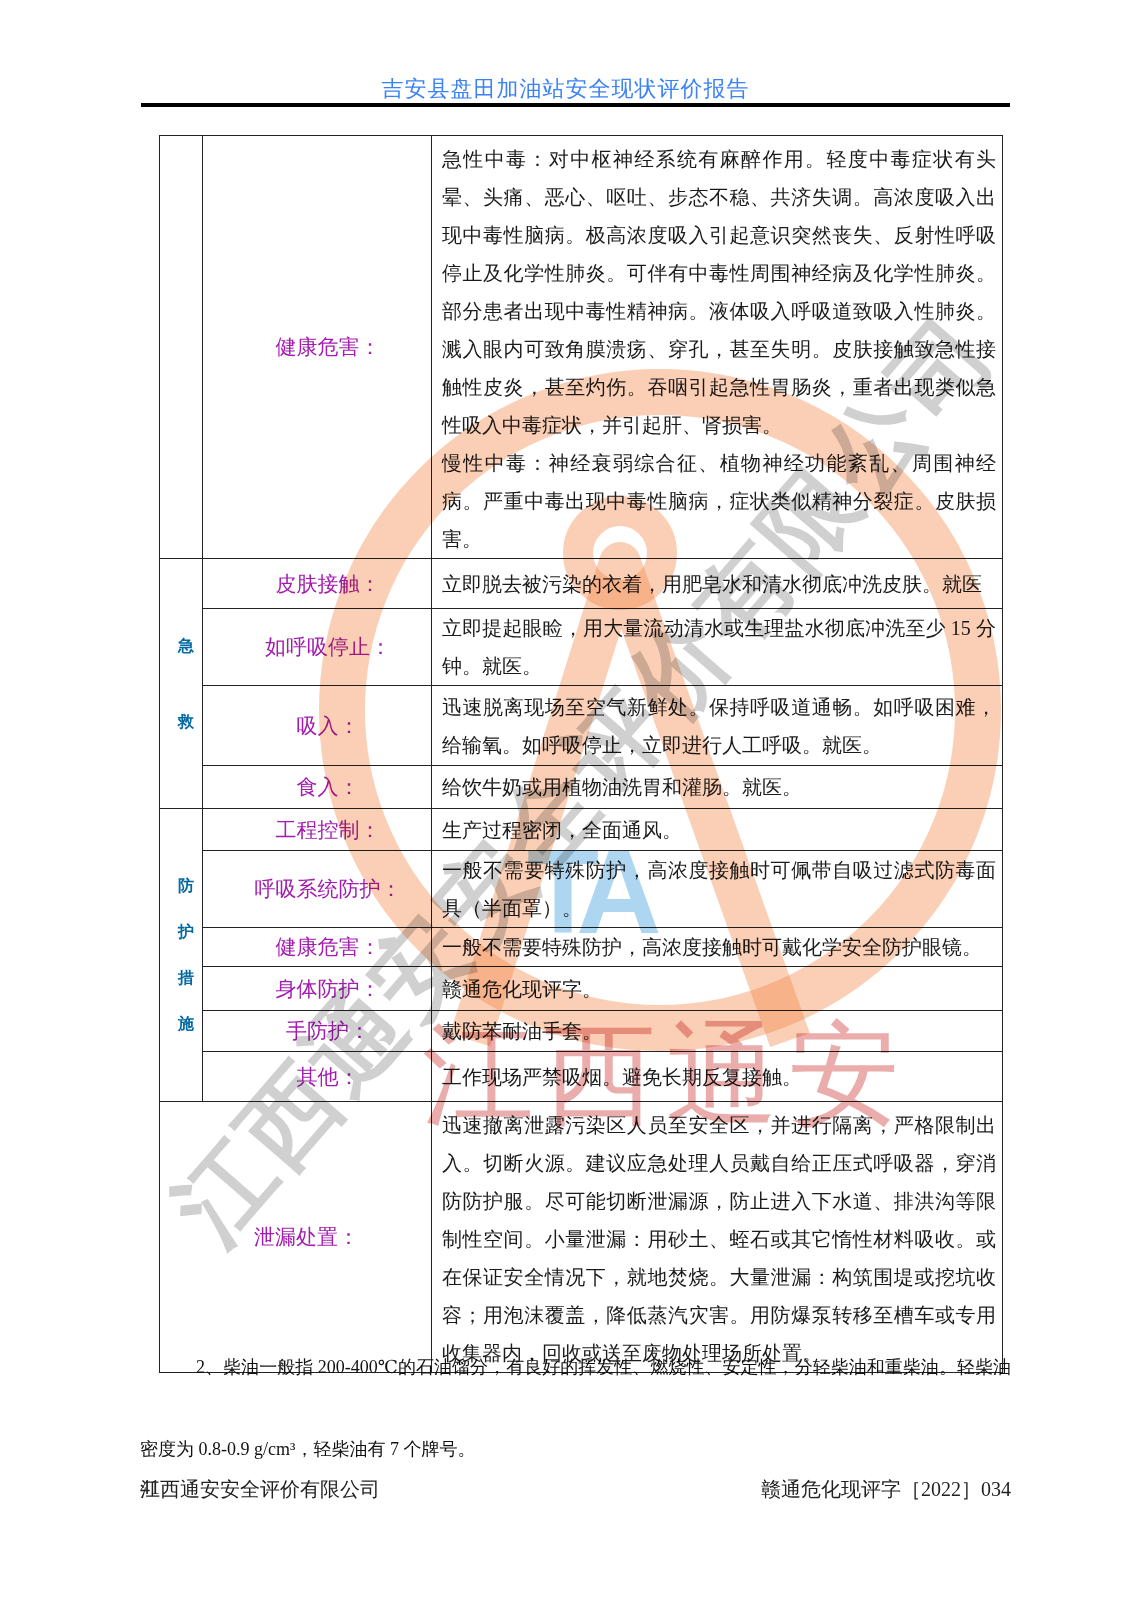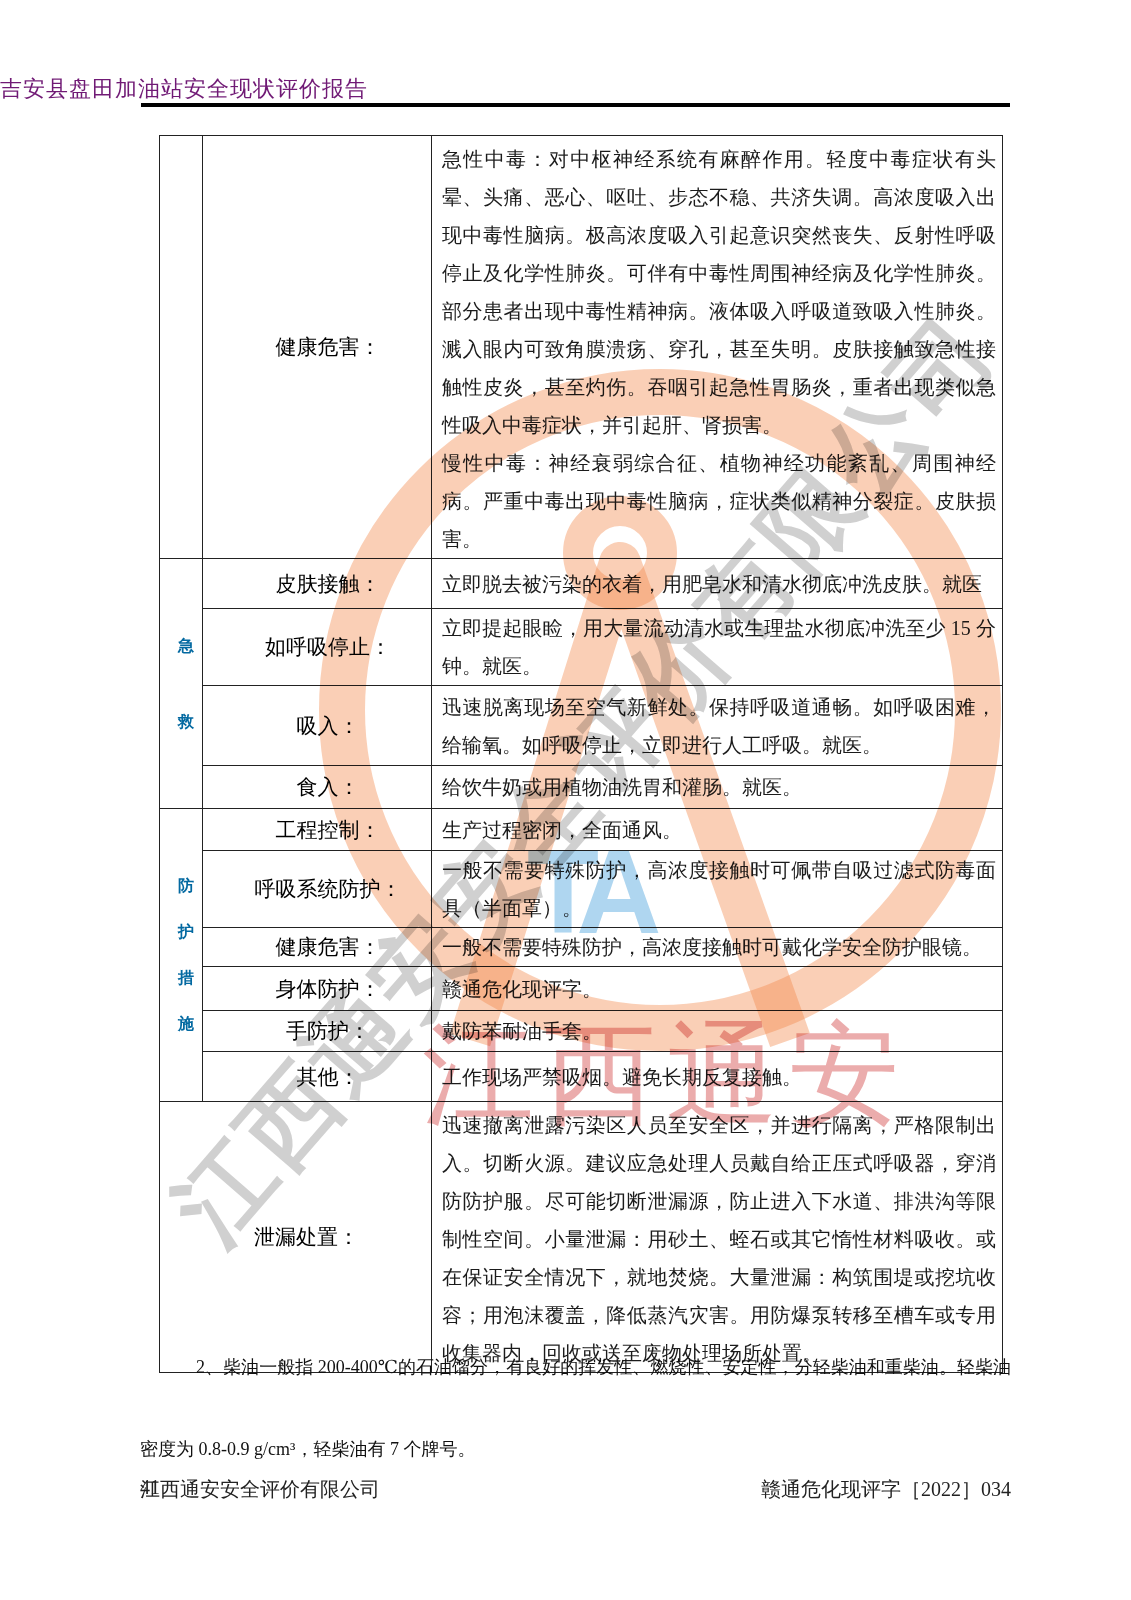--- a/index.html
+++ b/index.html
@@ -6,42 +6,42 @@
   html,body { background:#ffffff; }
   .page {
     position:relative; width:1131px; height:1600px; background:#ffffff;
     font-family:"Liberation Serif","DejaVu Serif",serif; color:#1b1b1b;
     overflow:hidden;
   }
 
   
   .doc-header-title {
     position:absolute; top:74px; left:0; width:100%;
-    font-size:22px; letter-spacing:1px; color:#701a75;
+    text-align:center; font-size:22px; letter-spacing:1px; color:#3b82f6;
   }
   .header-rule {
     position:absolute; top:103px; left:141px; width:869px; height:4px;
     background:#000;
   }
 
   
   table.msds {
     position:absolute; top:135px; left:159px;
     width:843px; table-layout:fixed; border-collapse:collapse;
   }
   table.msds td { border:1.5px solid #222; }
   .cell-section {
     text-align:right; vertical-align:middle;
     font-size:16px; font-weight:bold; color:#0369a1;
   }
   .vert { width:26px; margin:0 auto; word-break:break-all; }
   .lh76 { line-height:76px; }
   .lh46 { line-height:46px;margin-left:8px; }
   .cell-label {
-    text-align:center; vertical-align:middle; font-size:21px; color:#000000;padding-left:22px;
+    text-align:center; vertical-align:middle; font-size:21px; color:#a21caf;padding-left:22px;
   }
   .cell-content {
     vertical-align:middle; font-size:20px; line-height:38px;
     text-align:justify; padding:0 6px 0 10px; color:#1b1b1b;
   }
   .v-top { vertical-align:top; padding-top:4px; }
 
   
   .body-paragraph {
     position:absolute; top:1326px; left:140px; width:871px;

